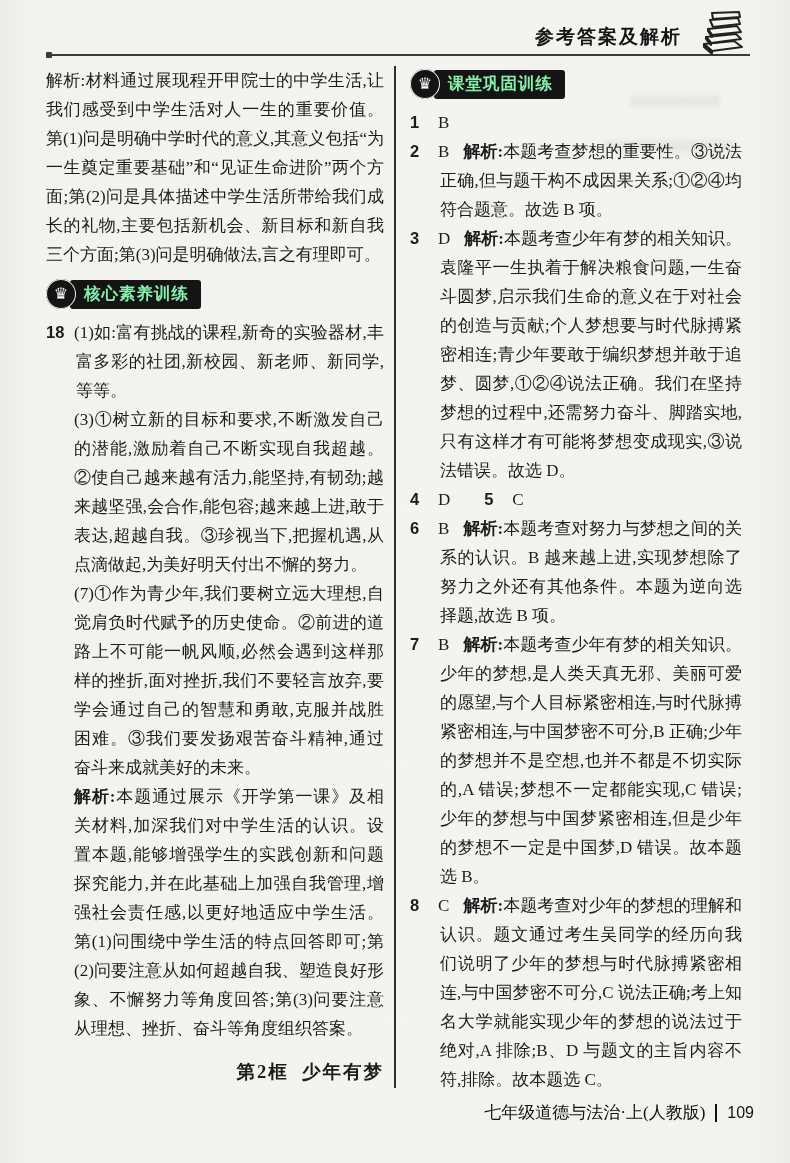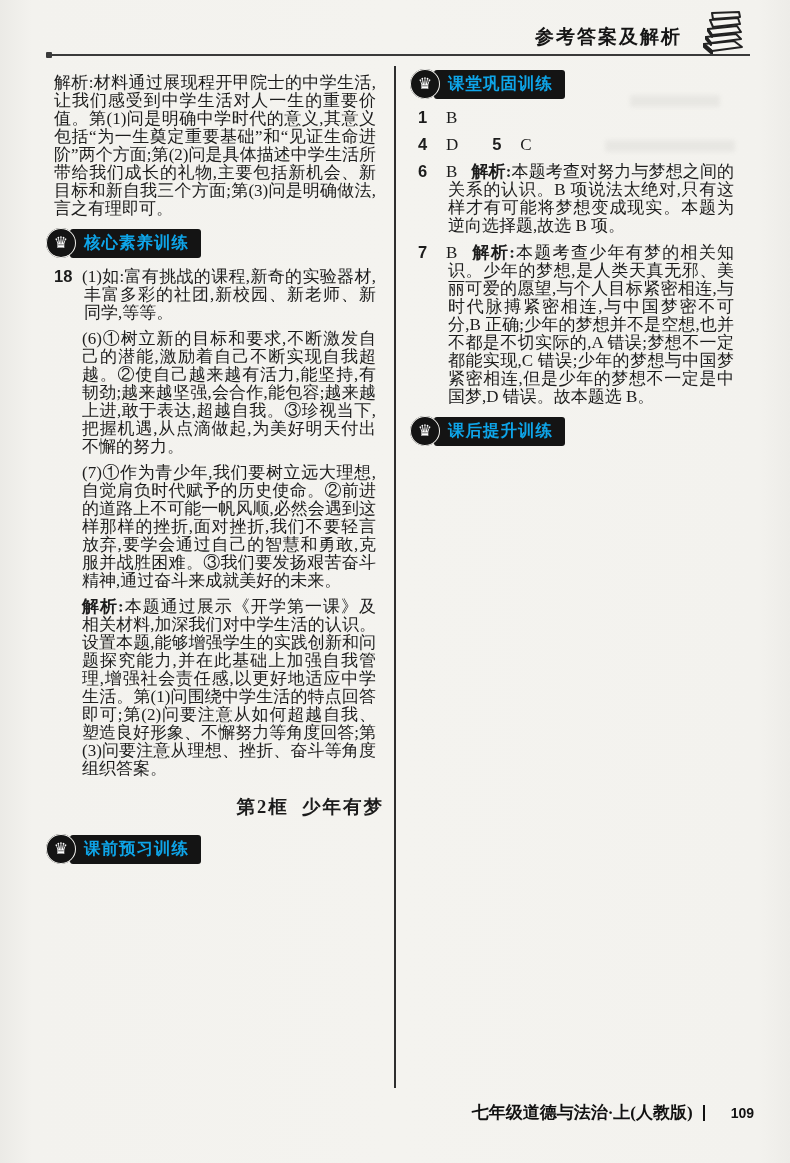--- a/index.html
+++ b/index.html
@@ -28,58 +28,58 @@
     width:6px; height:6px; background:#3a3a3a; border-radius:1px;
   }
   
   .columns {
     position:absolute; top:66px; left:46px; width:706px; height:1022px;
     display:flex; overflow:hidden;
   }
   .col-left  { width:348px; padding-right:10px; box-sizing:border-box; }
   .col-right { width:348px; padding-left:14px; box-sizing:border-box;
                border-left:2px solid #2e2e2e; }
-  p { margin:8px; font-size:17px; line-height:18px; text-align:justify; }
+  p { margin:0; font-size:17px; line-height:29px; text-align:justify; }
   .hang   { padding-left:30px; text-indent:-30px; }
   .indent { padding-left:28px; }
   .q-num {
     display:inline-block; min-width:22px; margin-right:6px; text-indent:0;
     font-family:"Liberation Sans","DejaVu Sans",sans-serif;
     font-weight:bold; font-size:16.5px;
   }
   .a-letter { margin-right:14px; }
   .a-second { margin-left:20px; }
   .jx { font-weight:bold; }
   
   .badge { display:flex; align-items:center; margin:9px 0 8px 0; height:32px; }
   .badge-circle {
     width:30px; height:30px; border-radius:50%; background:#141414;
     color:#ffffff; display:flex; align-items:center; justify-content:center;
     font-size:16px; line-height:1; z-index:2;
     box-shadow:0 0 0 1px #f4f3ef inset;
   }
   .badge-label {
-    margin-left:-6px; background:#141414; color:#0ea5e9;
+    margin-left:-6px; background:#141414; color:#86efac;
     font-size:16.5px; font-weight:bold; letter-spacing:1px;
     padding:3px 12px 4px 14px; border-radius:3px;
     font-family:"Liberation Sans","DejaVu Sans",sans-serif;
   }
   
   .chapter-heading {
     text-align:right; font-weight:bold; font-size:18.5px;
     letter-spacing:2px; margin:16px 0 14px 0; white-space:pre-wrap;
   }
   
   .footer {
     position:absolute; top:1101px; right:36px;
-    font-size:17px; font-weight:bold; color:#111;
+    font-size:17px; font-weight:normal; color:#111;
     display:flex; align-items:center;
   }
   .footer .pn {
-    font-size:14px; margin-left:10px; padding-left:26px;
+    font-size:16px; margin-left:10px; padding-left:10px;
     border-left:2px solid #111;
     font-family:"Liberation Sans","DejaVu Sans",sans-serif;
   }
   
   .smudge { position:absolute; background:#9a9a94; opacity:.12;
             filter:blur(2px); border-radius:2px; }
 </style>
 </head>
 <body>
 
@@ -111,21 +111,21 @@
 
       <p>解析:材料通过展现程开甲院士的中学生活,让我们感受到中学生活对人一生的重要价值。第(1)问是明确中学时代的意义,其意义包括“为一生奠定重要基础”和“见证生命进阶”两个方面;第(2)问是具体描述中学生活所带给我们成长的礼物,主要包括新机会、新目标和新自我三个方面;第(3)问是明确做法,言之有理即可。</p>
 
       <div class="badge">
         <span class="badge-circle">♛</span>
         <span class="badge-label">核心素养训练</span>
       </div>
 
       <div>
         <p class="hang"><span class="q-num">18</span><span>(1)如:富有挑战的课程,新奇的实验器材,丰富多彩的社团,新校园、新老师、新同学,等等。</span></p>
-        <p class="indent">(6)①树立新的目标和要求,不断激发自己的潜能,激励着自己不断实现自我超越。②使自己越来越有活力,能坚持,有韧劲;越来越坚强,会合作,能包容;越来越上进,敢于表达,超越自我。③珍视当下,把握机遇,从点滴做起,为美好明天付出不懈的努力。</p>
+        <p class="indent">(3)①树立新的目标和要求,不断激发自己的潜能,激励着自己不断实现自我超越。②使自己越来越有活力,能坚持,有韧劲;越来越坚强,会合作,能包容;越来越上进,敢于表达,超越自我。③珍视当下,把握机遇,从点滴做起,为美好明天付出不懈的努力。</p>
         <p class="indent">(7)①作为青少年,我们要树立远大理想,自觉肩负时代赋予的历史使命。②前进的道路上不可能一帆风顺,必然会遇到这样那样的挫折,面对挫折,我们不要轻言放弃,要学会通过自己的智慧和勇敢,克服并战胜困难。③我们要发扬艰苦奋斗精神,通过奋斗来成就美好的未来。</p>
         <p class="indent"><span class="jx">解析:</span><span>本题通过展示《开学第一课》及相关材料,加深我们对中学生活的认识。设置本题,能够增强学生的实践创新和问题探究能力,并在此基础上加强自我管理,增强社会责任感,以更好地适应中学生活。第(1)问围绕中学生活的特点回答即可;第(2)问要注意从如何超越自我、塑造良好形象、不懈努力等角度回答;第(3)问要注意从理想、挫折、奋斗等角度组织答案。</span></p>
       </div>
 
       <div class="chapter-heading">第2框  少年有梦</div>
 
       <div class="badge">
         <span class="badge-circle">♛</span>
         <span class="badge-label">课前预习训练</span>
       </div>
@@ -134,28 +134,31 @@
 
     <div class="col-right">
 
       <div class="badge" style="margin-top:2px;">
         <span class="badge-circle">♛</span>
         <span class="badge-label">课堂巩固训练</span>
       </div>
 
       <p class="hang"><span class="q-num">1</span><span class="a-letter">B</span></p>
 
+      <p class="hang"><span class="q-num">2</span><span class="a-letter">B</span><span class="jx">解析:</span><span>本题考查梦想的重要性。③说法正确,但与题干构不成因果关系;①②④均符合题意。故选 B 项。</span></p>
 
+      <p class="hang"><span class="q-num">3</span><span class="a-letter">D</span><span class="jx">解析:</span><span>本题考查少年有梦的相关知识。袁隆平一生执着于解决粮食问题,一生奋斗圆梦,启示我们生命的意义在于对社会的创造与贡献;个人梦想要与时代脉搏紧密相连;青少年要敢于编织梦想并敢于追梦、圆梦,①②④说法正确。我们在坚持梦想的过程中,还需努力奋斗、脚踏实地,只有这样才有可能将梦想变成现实,③说法错误。故选 D。</span></p>
 
       <p class="hang"><span class="q-num">4</span><span class="a-letter">D</span><span class="q-num a-second">5</span><span class="a-letter">C</span></p>
 
-      <p class="hang"><span class="q-num">6</span><span class="a-letter">B</span><span class="jx">解析:</span><span>本题考查对努力与梦想之间的关系的认识。B 项说法太绝对,只有这样才有可能将梦想变成现实。本题为逆向选择题,故选 B 项。</span></p>
+      <p class="hang"><span class="q-num">6</span><span class="a-letter">B</span><span class="jx">解析:</span><span>本题考查对努力与梦想之间的关系的认识。B 越来越上进,实现梦想除了努力之外还有其他条件。本题为逆向选择题,故选 B 项。</span></p>
 
       <p class="hang"><span class="q-num">7</span><span class="a-letter">B</span><span class="jx">解析:</span><span>本题考查少年有梦的相关知识。少年的梦想,是人类天真无邪、美丽可爱的愿望,与个人目标紧密相连,与时代脉搏紧密相连,与中国梦密不可分,B 正确;少年的梦想并不是空想,也并不都是不切实际的,A 错误;梦想不一定都能实现,C 错误;少年的梦想与中国梦紧密相连,但是少年的梦想不一定是中国梦,D 错误。故本题选 B。</span></p>
 
+      <p class="hang"><span class="q-num">8</span><span class="a-letter">C</span><span class="jx">解析:</span><span>本题考查对少年的梦想的理解和认识。题文通过考生吴同学的经历向我们说明了少年的梦想与时代脉搏紧密相连,与中国梦密不可分,C 说法正确;考上知名大学就能实现少年的梦想的说法过于绝对,A 排除;B、D 与题文的主旨内容不符,排除。故本题选 C。</span></p>
 
       <div class="badge">
         <span class="badge-circle">♛</span>
         <span class="badge-label">课后提升训练</span>
       </div>
 
     </div>
   </div>
 
   <div class="footer">

